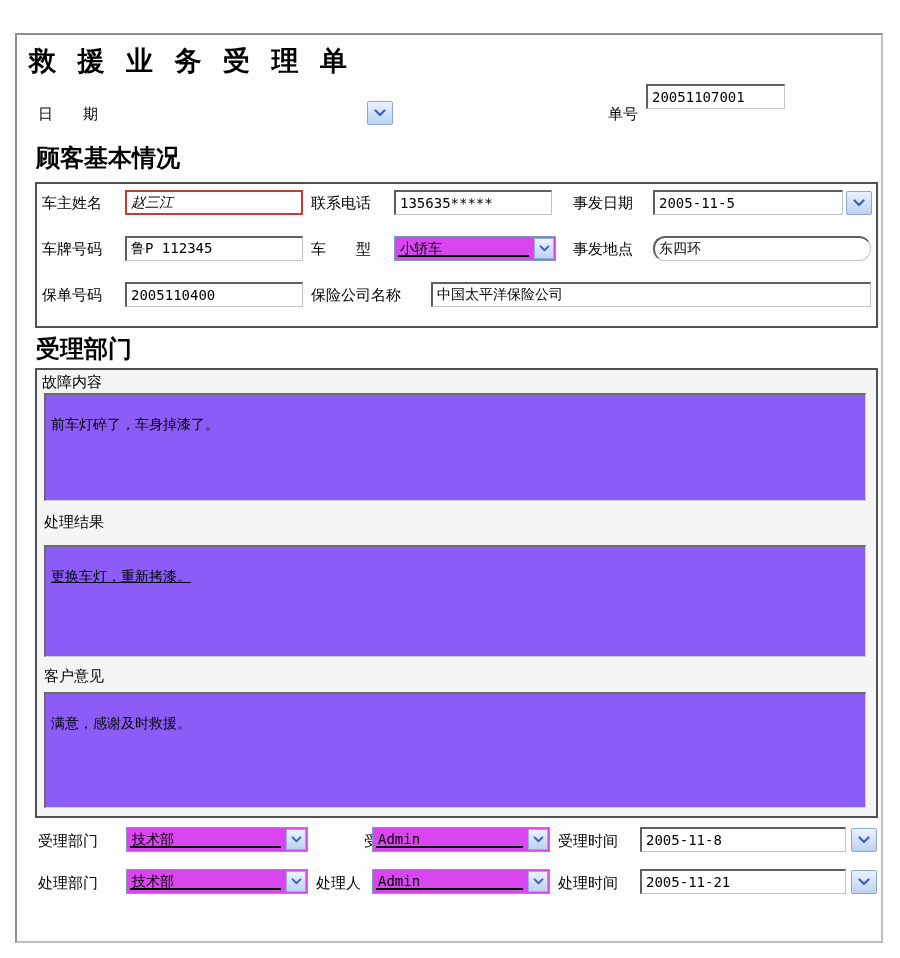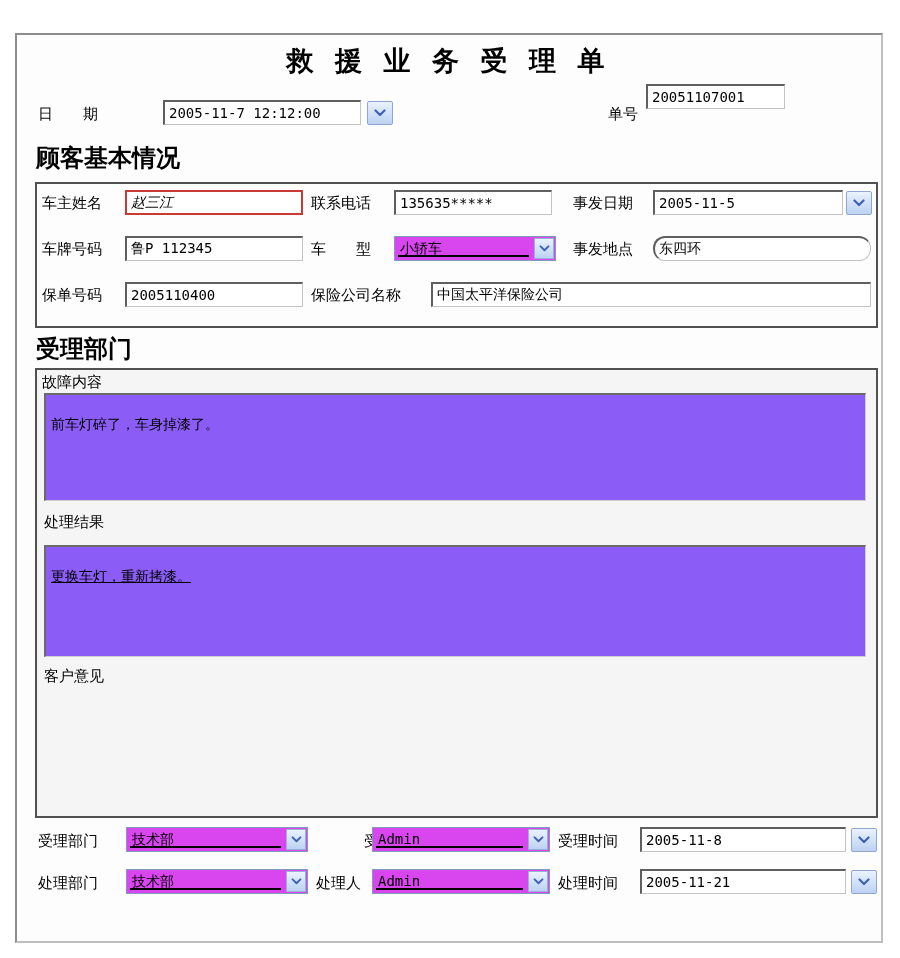--- a/index.html
+++ b/index.html
@@ -1,21 +1,21 @@
 <!DOCTYPE html>
 <html><head>
 <meta charset="utf-8">
 <style>
   html,body{margin:0;padding:0;background:#ffffff;}
   .page{position:relative;width:900px;height:958px;background:#ffffff;overflow:hidden;
         font-family:"Liberation Sans",sans-serif;color:#000;}
   .frame{position:absolute;left:15px;top:33px;width:864px;height:906px;background:#fdfdfd;
          border:2px solid;border-color:#8d8d8d #bfbfbf #bfbfbf #8d8d8d;}
-  .title{position:absolute;left:0;top:8px;width:100%;text-align:center;
-         font-size:27px;font-weight:bold;letter-spacing:7px;white-space:nowrap;}
+  .title{position:absolute;left:0;top:8px;width:100%;text-align:left;
+         font-size:27px;font-weight:bold;letter-spacing:7px;white-space:nowrap;padding-left:12px;}
   .lbl{position:absolute;font-size:15px;line-height:18px;white-space:nowrap;}
   .sec-h{position:absolute;font-size:24px;font-weight:bold;white-space:nowrap;}
   .tfield{position:absolute;box-sizing:border-box;height:25px;background:#fff;
           border:1px solid #c3c3c3;border-top:2px solid #5f5f5f;border-left:2px solid #5f5f5f;
           font-family:"DejaVu Sans Mono","Liberation Sans",sans-serif;font-size:14px;
           padding:0 4px;color:#000;outline:none;}
   .tfield.red{border:2px solid #c83a32;}
   .gbox{position:absolute;box-sizing:content-box;border:2px solid #515151;background:#fdfdfd;}
   .gbox.gray{background:#f5f5f5;}
   .tarea{position:absolute;box-sizing:border-box;background:#8b5cf6;resize:none;outline:none;
@@ -36,21 +36,20 @@
 </style>
 </head>
 <body>
 
 <div class="page">
   <div class="frame">
 
     <div class="title">救 援 业 务 受 理 单</div>
 
     <div class="lbl" style="left:21px;top:70px;">日　　期</div>
-    <input class="tfield" style="left: 146px; top: 65px; width: 198px;" value="2005-11-7 12:12:00">
     <div class="dd-btn" style="left:350px;top:66px;">
       <span>
           <svg class="chev" width="12" height="8" viewBox="0 0 12 8">
             <path d="M1.5 1.5 L6 6 L10.5 1.5" fill="none" stroke="#3f62b5" stroke-width="2.2" stroke-linecap="round" stroke-linejoin="round"></path>
           </svg>
         </span>
     </div>
     <div class="lbl" style="left:591px;top:70px;">单号</div>
     <input class="tfield" style="left: 629px; top: 49px; width: 139px;" value="20051107001">
 
@@ -95,20 +94,21 @@
     <div class="sec-h" style="left:19px;top:298px;">受理部门</div>
     <div class="gbox gray" style="left:18px;top:333px;width:839px;height:446px;">
 
       <div class="lbl" style="left:5px;top:3px;">故障内容</div>
       <textarea class="tarea" style="left: 7px; top: 23px; width: 822px; height: 108px;">前车灯碎了，车身掉漆了。</textarea>
 
       <div class="lbl" style="left:7px;top:143px;">处理结果</div>
       <textarea class="tarea" style="left: 7px; top: 175px; width: 822px; height: 112px; text-decoration: underline;">更换车灯，重新拷漆。</textarea>
 
       <div class="lbl" style="left:7px;top:297px;">客户意见</div>
+      <textarea class="tarea" style="left: 7px; top: 322px; width: 822px; height: 116px;">满意，感谢及时救援。</textarea>
     </div>
 
     <div class="lbl" style="left:21px;top:797px;">受理部门</div>
     <div class="combo" style="left:109px;top:792px;width:182px;">
       <span class="ctext">技术部</span>
       <span class="cline"></span>
       <span class="carrow">
           <svg class="chev" width="11" height="7" viewBox="0 0 12 8">
             <path d="M1.5 1.5 L6 6 L10.5 1.5" fill="none" stroke="#3f62b5" stroke-width="2.2" stroke-linecap="round" stroke-linejoin="round"></path>
           </svg>

